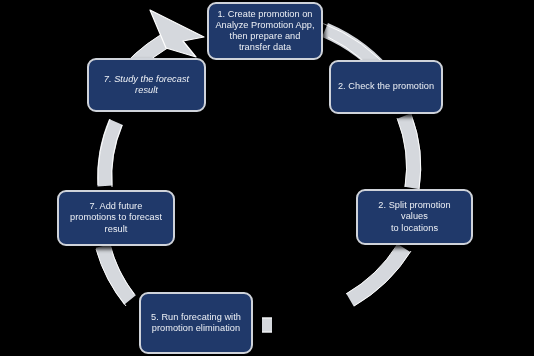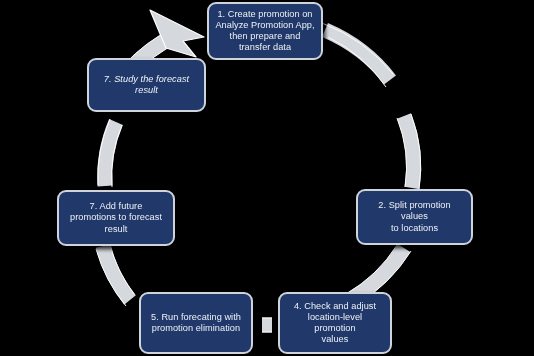--- a/index.html
+++ b/index.html
@@ -118,31 +118,29 @@
     </g>
   </svg>
 
   <div class="node" id="node-1">
     <span class="node-text">1. Create promotion on
 Analyze Promotion App,
 then prepare and
 transfer data</span>
   </div>
 
+  <div class="node" id="node-2">
+    <span class="node-text">2. Check the promotion</span>
+  </div>
 
   <div class="node" id="node-3">
     <span class="node-text">2. Split promotion values
 to locations</span>
   </div>
 
-  <div class="node" id="node-4">
-    <span class="node-text">4. Check and adjust
-location-level promotion
-values</span>
-  </div>
 
   <div class="node" id="node-5">
     <span class="node-text">5. Run forecating with
 promotion elimination</span>
   </div>
 
   <div class="node" id="node-6">
     <span class="node-text">7. Add future
 promotions to forecast
 result</span>

